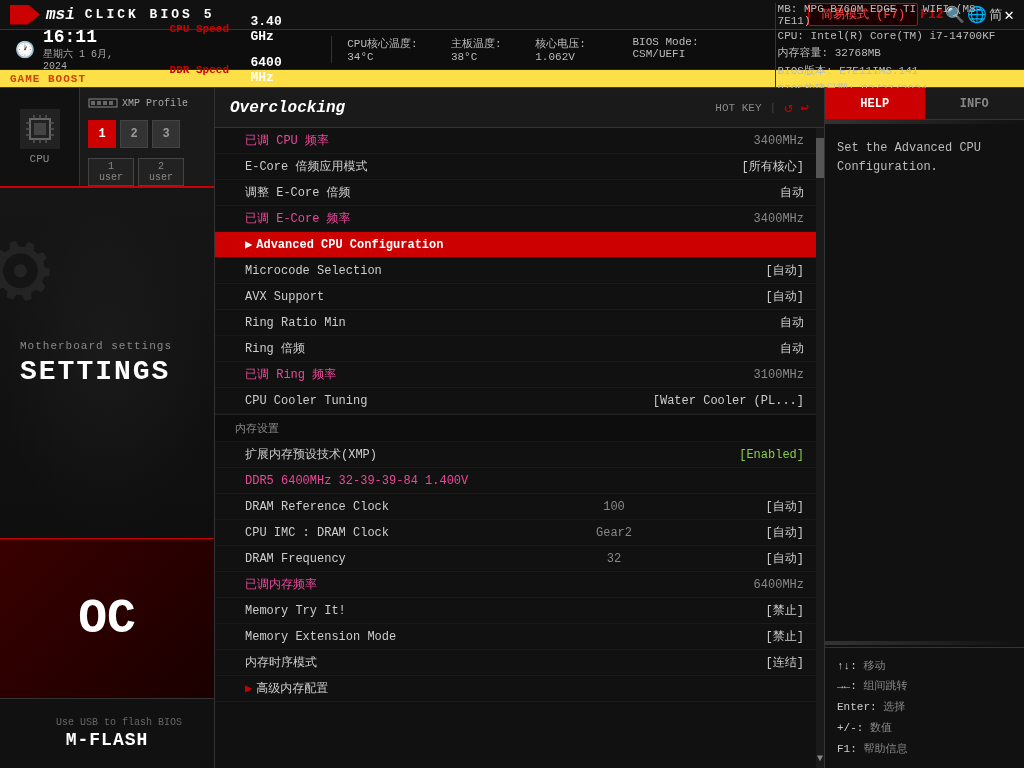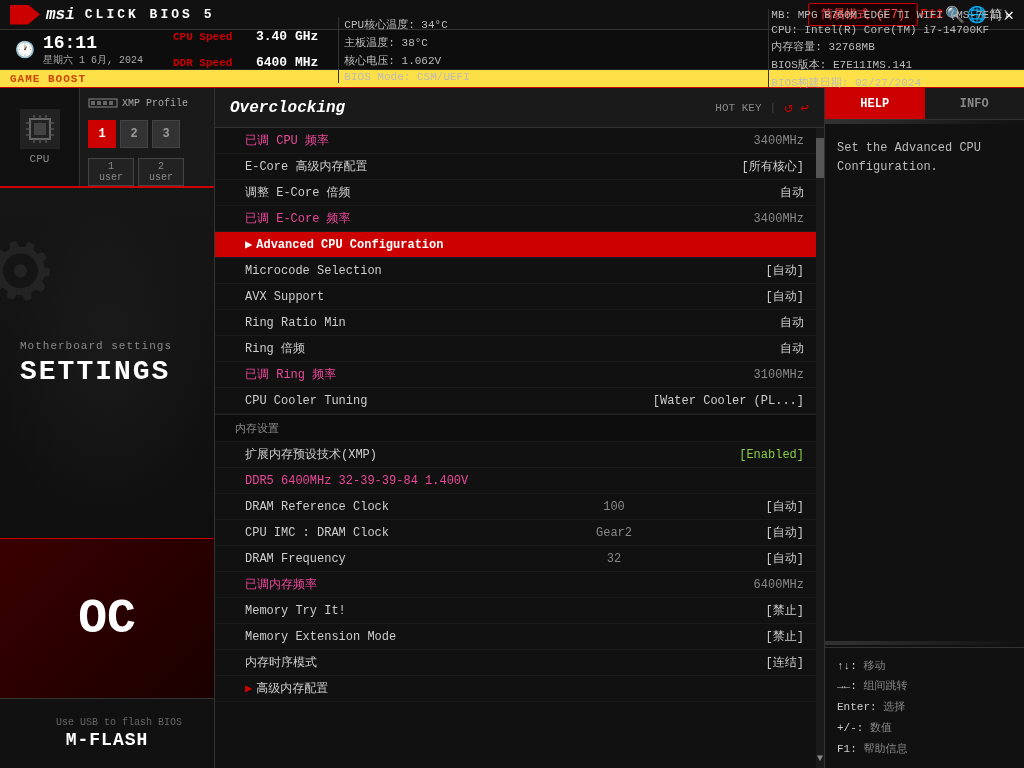--- a/index.html
+++ b/index.html
@@ -103,26 +103,26 @@
       font-weight: bold;
       width: 75px;
     }
     .speed-value {
       color: #fff;
       font-size: 13px;
       font-weight: bold;
     }
     #temp-section {
       display: flex;
-      flex-direction: column;
+      flex-direction: row;
       font-size: 11px;
       color: #bbb;
       gap: 3px;
       border-left: 1px solid #333;
-      padding-left: 5px;
+      padding-left: 15px;
     }
     #sys-info {
       display: flex;
       flex-direction: column;
       font-size: 11px;
       color: #bbb;
       gap: 3px;
       border-left: 1px solid #333;
       padding-left: 2px;
       margin-left: auto;
@@ -603,21 +603,21 @@
       </div>
     </div>
 
     <div id="settings-list">
 
       <div class="setting-row">
         <span class="setting-name dimmed">已调 CPU 频率</span>
         <span class="setting-value" style="color:#888;">3400MHz</span>
       </div>
       <div class="setting-row">
-        <span class="setting-name">E-Core 高级内存配置</span>
+        <span class="setting-name">E-Core 倍频应用模式</span>
         <span class="setting-value">[所有核心]</span>
       </div>
       <div class="setting-row">
         <span class="setting-name">调整 E-Core 倍频</span>
         <span class="setting-value">自动</span>
       </div>
       <div class="setting-row">
         <span class="setting-name dimmed">已调 E-Core 频率</span>
         <span class="setting-value" style="color:#888;">3400MHz</span>
       </div>

